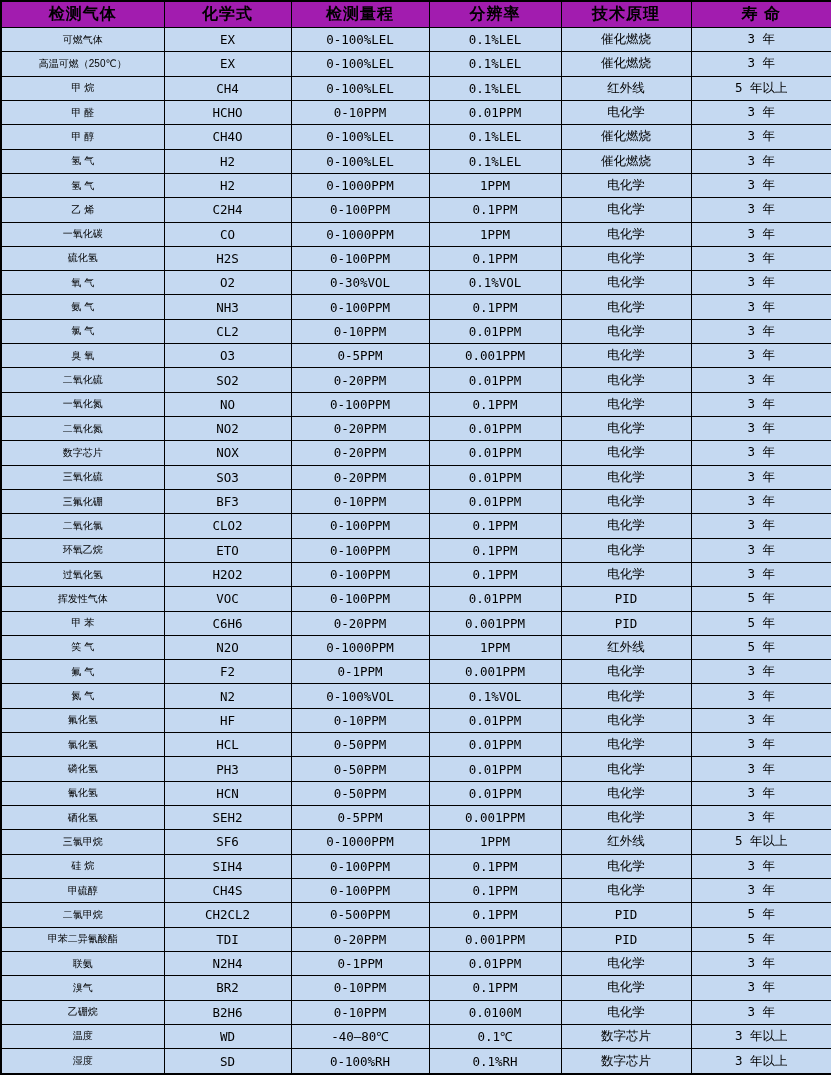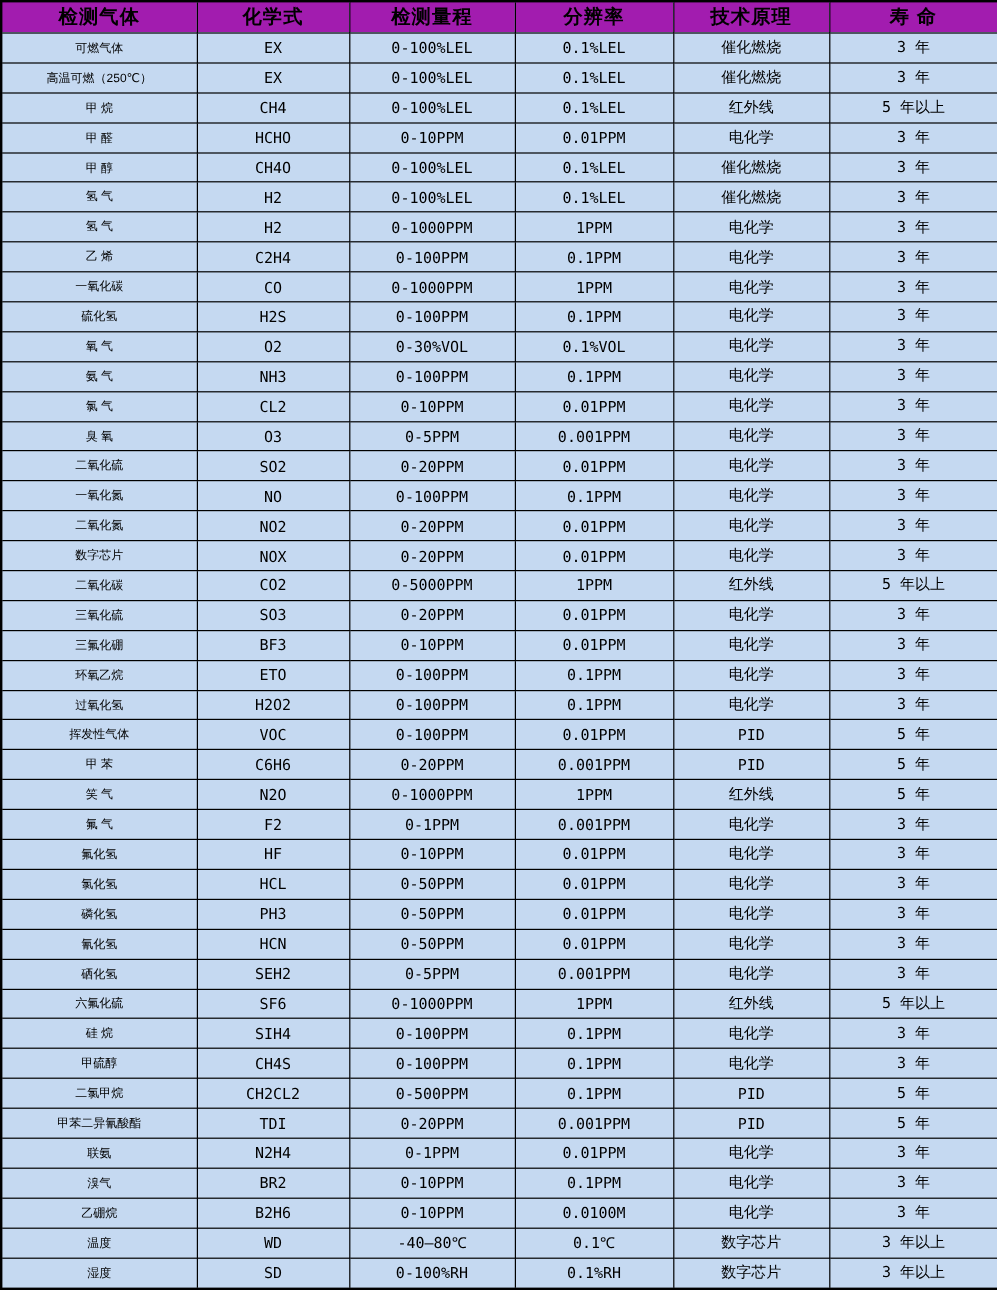--- a/index.html
+++ b/index.html
@@ -207,40 +207,40 @@
         </tr>
         <tr>
           <td>数字芯片</td>
           <td>NOX</td>
           <td>0-20PPM</td>
           <td>0.01PPM</td>
           <td>电化学</td>
           <td>3 年</td>
         </tr>
         <tr>
-          <td>二氧化碳</td>
-          <td>CO2</td>
-          <td>0-5000PPM</td>
-          <td>1PPM</td>
-          <td>红外线</td>
-          <td>5 年以上</td>
-        </tr>
-        <tr>
           <td>三氧化硫</td>
           <td>SO3</td>
           <td>0-20PPM</td>
           <td>0.01PPM</td>
           <td>电化学</td>
           <td>3 年</td>
         </tr>
         <tr>
           <td>三氟化硼</td>
           <td>BF3</td>
           <td>0-10PPM</td>
           <td>0.01PPM</td>
+          <td>电化学</td>
+          <td>3 年</td>
+        </tr>
+        <tr>
+          <td>二氧化氯</td>
+          <td>CLO2</td>
+          <td>0-100PPM</td>
+          <td>0.1PPM</td>
           <td>电化学</td>
           <td>3 年</td>
         </tr>
         <tr>
           <td>环氧乙烷</td>
           <td>ETO</td>
           <td>0-100PPM</td>
           <td>0.1PPM</td>
           <td>电化学</td>
           <td>3 年</td>
@@ -279,20 +279,28 @@
         </tr>
         <tr>
           <td>氟 气</td>
           <td>F2</td>
           <td>0-1PPM</td>
           <td>0.001PPM</td>
           <td>电化学</td>
           <td>3 年</td>
         </tr>
         <tr>
+          <td>氮 气</td>
+          <td>N2</td>
+          <td>0-100%VOL</td>
+          <td>0.1%VOL</td>
+          <td>电化学</td>
+          <td>3 年</td>
+        </tr>
+        <tr>
           <td>氟化氢</td>
           <td>HF</td>
           <td>0-10PPM</td>
           <td>0.01PPM</td>
           <td>电化学</td>
           <td>3 年</td>
         </tr>
         <tr>
           <td>氯化氢</td>
           <td>HCL</td>
@@ -319,21 +327,21 @@
         </tr>
         <tr>
           <td>硒化氢</td>
           <td>SEH2</td>
           <td>0-5PPM</td>
           <td>0.001PPM</td>
           <td>电化学</td>
           <td>3 年</td>
         </tr>
         <tr>
-          <td>六氟化硫</td>
+          <td>三氯甲烷</td>
           <td>SF6</td>
           <td>0-1000PPM</td>
           <td>1PPM</td>
           <td>红外线</td>
           <td>5 年以上</td>
         </tr>
         <tr>
           <td>硅 烷</td>
           <td>SIH4</td>
           <td>0-100PPM</td>

